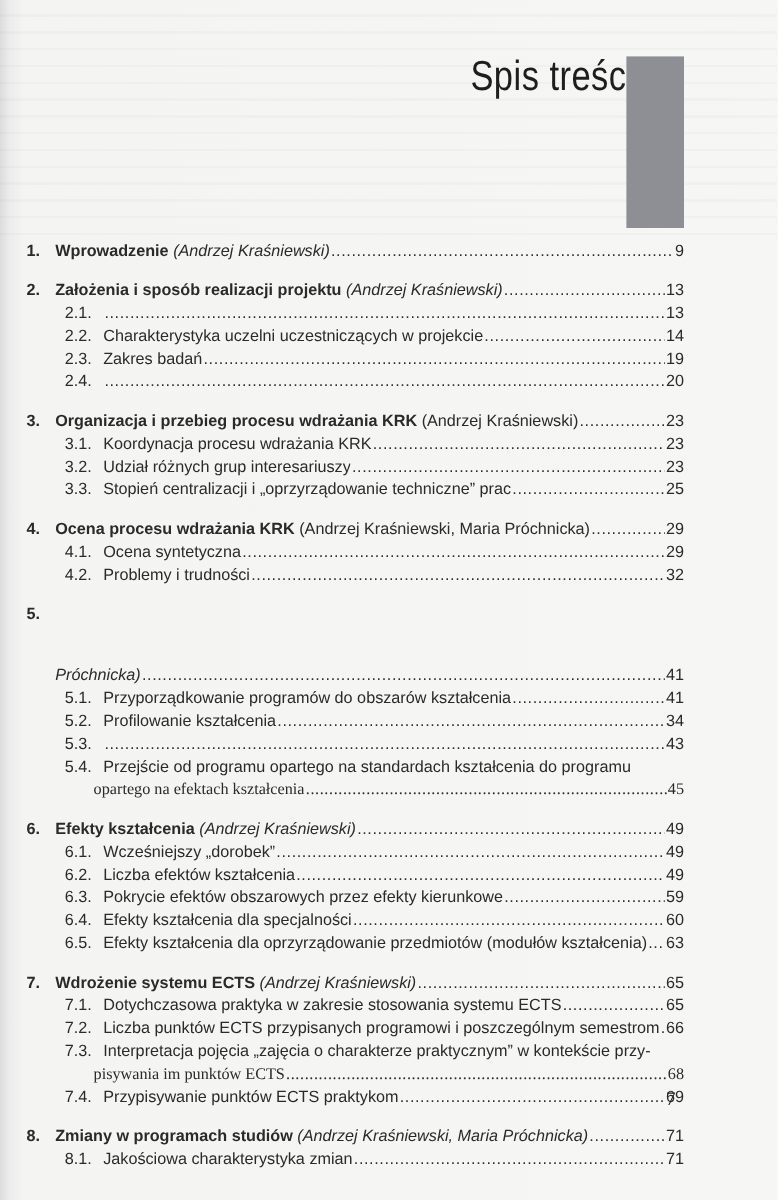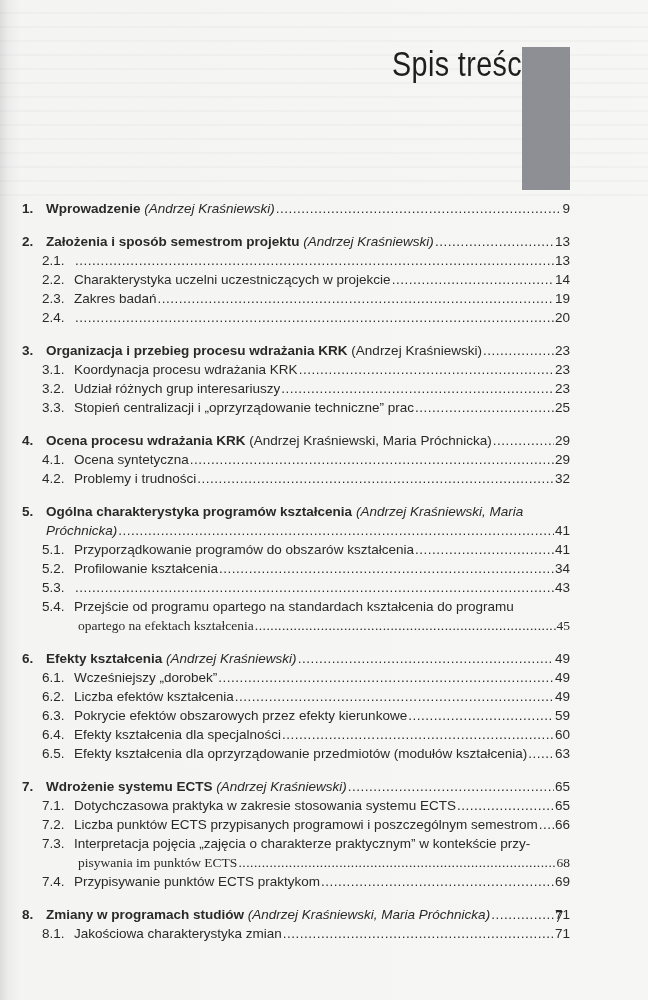--- a/index.html
+++ b/index.html
@@ -16,49 +16,49 @@
     font-family:"Liberation Sans Narrow","Liberation Sans", sans-serif;
     transform: scaleX(0.82); transform-origin:left top; letter-spacing:0.5px;
   }
   .bar { position:absolute; left:522px; top:47px; width:48px; height:143px; background:#8e8f95; }
   .toc { position:absolute; left:22px; top:199px; width:548px; font-size:13.5px; }
   .entry { position:relative; display:flex; align-items:baseline; height:19px; line-height:19px; white-space:nowrap; }
   .entry.chap { margin-top:14px; }
   .entry.chap.first { margin-top:0; }
   .num { display:inline-block; }
   .chap .num { width:24px; font-weight:bold; }
-  .sub .num { margin-left:20px; width:32px; }
+  .sub .num { margin-left:32px; width:32px; }
   .text { overflow:hidden; }
   .chap .main { font-weight:bold; }
   .auth { font-style:italic; }
   .auth.normal { font-style:normal; }
   .dots { flex:1; overflow:hidden; margin:0 1px; }
   .dots::after { content:"........................................................................................................................................................................................................................"; letter-spacing:0.5px; }
   .page { text-align:right; }
-  .cont { padding-left:24px; }
+  .cont { padding-left:24px;margin-top:32px; }
   .cont2 { padding-left:56px;font-family:Liberation Serif, serif; }
   .pagenum { position:absolute; left:555px; top:908px; font-size:16px; font-family:"Liberation Serif", serif; color:#222; }
 </style>
 </head>
 <body>
 
 <div class="ghost"></div>
 <div class="title">Spis treści</div>
 <div class="bar"></div>
 
 <div class="toc" id="toc">
     <div class="entry chap first">
       <span class="num">1.</span>
       <span class="text"><span class="main">Wprowadzenie</span> <span class="auth">(Andrzej Kraśniewski)</span></span>
       <span class="dots"></span>
       <span class="page">9</span>
     </div>
     <div class="entry chap">
       <span class="num">2.</span>
-      <span class="text"><span class="main">Założenia i sposób semestrom projektu</span> <span class="auth">(Andrzej Kraśniewski)</span></span>
+      <span class="text"><span class="main">Założenia i sposób realizacji projektu</span> <span class="auth">(Andrzej Kraśniewski)</span></span>
       <span class="dots"></span>
       <span class="page">13</span>
     </div>
     <div class="entry sub">
       <span class="num">2.1.</span>
       <span class="dots"></span>
       <span class="page">13</span>
     </div>
     <div class="entry sub">
       <span class="num">2.2.</span>
@@ -114,21 +114,20 @@
       <span class="page">29</span>
     </div>
     <div class="entry sub">
       <span class="num">4.2.</span>
       <span class="text">Problemy i trudności</span>
       <span class="dots"></span>
       <span class="page">32</span>
     </div>
     <div class="entry chap">
       <span class="num">5.</span>
-      <span class="text"><span class="main">Ogólna charakterystyka programów kształcenia</span> <span class="auth">(Andrzej Kraśniewski, Maria</span></span>
     </div>
     <div class="entry cont">
       <span class="auth">Próchnicka)</span>
       <span class="dots"></span>
       <span class="page">41</span>
     </div>
     <div class="entry sub">
       <span class="num">5.1.</span>
       <span class="text">Przyporządkowanie programów do obszarów kształcenia</span>
       <span class="dots"></span>

